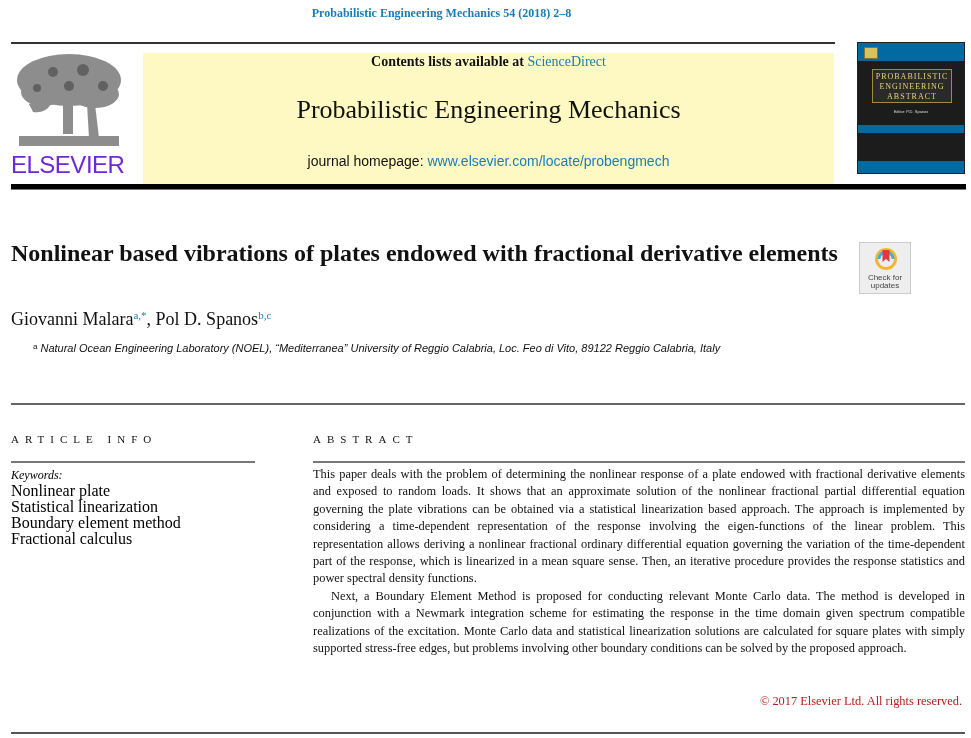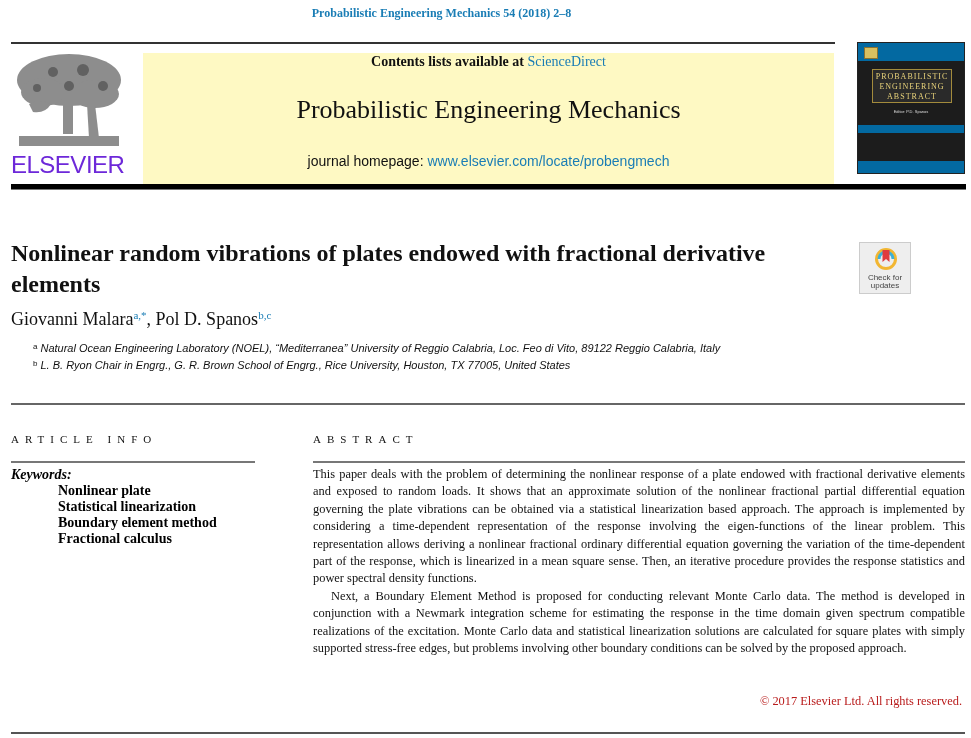--- a/index.html
+++ b/index.html
@@ -87,22 +87,22 @@
 
   .section-head {
     position: absolute; top: 433px;
     font-family: "Liberation Serif", serif; font-size: 11px; letter-spacing: 6px; color: #111;
   }
 
   .info-rule { position: absolute; left: 11px; top: 461px; width: 244px; height: 2px; background: #777; }
   .abs-rule { position: absolute; left: 313px; top: 461px; width: 652px; height: 2px; background: #777; }
 
   .keywords { position: absolute; left: 11px; top: 467px; }
-  .kw-label { font-family: "Liberation Serif", serif; font-style: italic; font-weight: bold; font-size: 14px; line-height: 16px; }
-  .kw-item { font-family: "Liberation Serif", serif; font-weight: bold; font-size: 14px; line-height: 16px; margin-left: 47px; }
+  .kw-label { font-family: "Liberation Serif", serif; font-style: italic; font-weight: normal; font-size: 12px; line-height: 16px; }
+  .kw-item { font-family: "Liberation Serif", serif; font-weight: normal; font-size: 16px; line-height: 16px; }
 
   .abstract {
     position: absolute; left: 313px; top: 466px; width: 652px;
     font-family: "Liberation Serif", serif; font-size: 12.4px; line-height: 17.4px; color: #111;
     text-align: justify;
   }
   .abstract p + p { text-indent: 18px; }
 
   .copyright {
     position: absolute; left: 600px; top: 694px; width: 362px; text-align: right;
@@ -158,41 +158,40 @@
     <div>ENGINEERING</div>
     <div>ABSTRACT</div>
   </div>
   <div style="position:absolute;left:0;top:66px;width:100%;text-align:center;font-family:'Liberation Sans',sans-serif;font-size:4px;color:#ddd;">Editor: P.D. Spanos</div>
   <div class="bar" style="top:90px;height:28px;"></div>
 </div>
 
 <div class="thick-rule"></div>
 <div class="thick-rule-shadow"></div>
 
-<h1 class="article-title">Nonlinear random vibrations of plates endowed with fractional derivative elements</h1>
+<h1 class="article-title">Nonlinear based vibrations of plates endowed with fractional derivative elements</h1>
 
 <div class="crossmark">
   <svg width="22" height="24" viewBox="0 0 22 24">
     <circle cx="11" cy="12" r="9.5" fill="none" stroke="#f2b632" stroke-width="3"></circle>
     <path d="M4 12 a7 7 0 0 1 14 0" fill="none" stroke="#3bb0d8" stroke-width="3"></path>
     <path d="M7.5 3 h7 v12 l-3.5 -3 l-3.5 3 z" fill="#e03a3e"></path>
   </svg>
   <div class="cm-label">
     <div>Check for</div>
     <div>updates</div>
   </div>
 </div>
 
 <div class="authors">
   <span>Giovanni Malara</span><sup>a,*</sup><span>, </span><span>Pol D. Spanos</span><sup>b,c</sup>
 </div>
 
 <div class="affils">
   <div class="affil"><sup>a</sup><span>Natural Ocean Engineering Laboratory (NOEL), “Mediterranea” University of Reggio Calabria, Loc. Feo di Vito, 89122 Reggio Calabria, Italy</span></div>
-  <div class="affil"><sup>b</sup><span>L. B. Ryon Chair in Engrg., G. R. Brown School of Engrg., Rice University, Houston, TX 77005, United States</span></div>
 </div>
 
 <div class="mid-rule"></div>
 
 <div class="section-head" style="left:11px;">ARTICLE INFO</div>
 <div class="section-head" style="left:313px;">ABSTRACT</div>
 
 <div class="info-rule"></div>
 <div class="abs-rule"></div>
 

